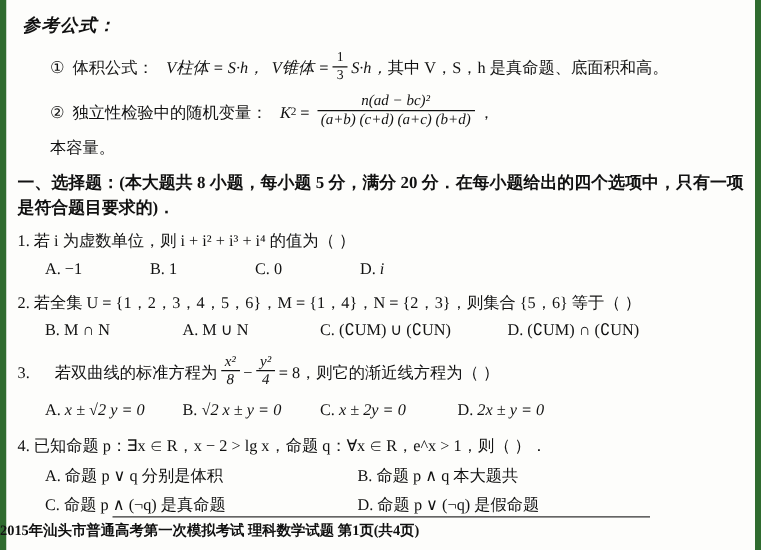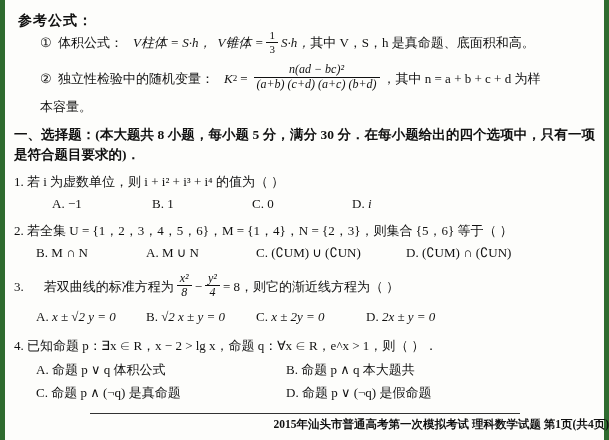--- a/index.html
+++ b/index.html
@@ -30,22 +30,23 @@
   }
   .border-right {
     position: absolute;
     right: 0; top: 0; bottom: 0;
     width: 5px;
     background: #2f6b2f;
   }
   .section-title {
     font-weight: bold;
     font-size: 14px;
-    margin: 2px 0 0 4px;
+    margin: 2px 0 11px 4px;
     letter-spacing: 1px;
+    font-style: italic;
   }
   .formula-block {
     margin-left: 26px;
     font-size: 13px;
     line-height: 1.5;
   }
   .frow {
     display: flex;
     align-items: center;
     margin-bottom: 4px;
@@ -100,29 +101,29 @@
     margin-left: 22px;
     font-size: 13px;
   }
   .opts.cols2 { display: block; }
   .opts.cols2 .line {
     display: flex;
     margin-bottom: 3px;
   }
   .opts.cols2 .line > div:first-child { width: 250px; }
   .opt { white-space: nowrap; }
-  .o1 { width: 84px; margin-left: 16px; }
+  .o1 { width: 84px; }
   .o2 { width: 110px; }
   .o3 { width: 150px; }
   .footer {
     position: absolute;
     left: 0;
     right: 0;
     bottom: 8px;
-    text-align: right;
+    text-align: left;
     font-size: 11.5px;
     font-weight: bold;
     margin-top: 20px;
   }
   .footer .rule {
     width: 430px;
     margin: 0 auto 3px auto;
     border-top: 1px solid #333;
   }
   .nowrap { white-space: nowrap; }
@@ -155,27 +156,26 @@
       <span class="fnum">②</span>
       <span class="ftext">独立性检验中的随机变量：</span>
       <span class="mi">K</span>
         <span class="sup">2</span>
       <span style="margin:0 3px">=</span>
       <span class="frac big">
         <span class="num mi">n(ad − bc)²</span>
         <span class="den mi">(a+b) (c+d) (a+c) (b+d)</span>
       </span>
       <span>，</span>
-      <span>其中 n = a + b + c + d 为样</span>
     </div>
 
     <div class="indent-body">本容量。</div>
   </div>
 
-  <div class="choice-heading">一、选择题：(本大题共 8 小题，每小题 5 分，满分 30 分．在每小题给出的四个选项中，只有一项是符合题目要求的)．</div>
+  <div class="choice-heading">一、选择题：(本大题共 8 小题，每小题 5 分，满分 20 分．在每小题给出的四个选项中，只有一项是符合题目要求的)．</div>
 
   <div class="q">
     <span class="stem">1.</span>
     <span class="stem">若 i 为虚数单位，则 i + i² + i³ + i⁴ 的值为（        ）</span>
     <div class="opts">
       <div class="opt o1">
         <span>A.</span>
         <span>−1</span>
       </div>
       <div class="opt o1">
@@ -251,21 +251,21 @@
     </div>
   </div>
 
   <div class="q" style="margin-top:9px">
     <span class="stem">4.</span>
     <span class="stem">已知命题 p：∃x ∈ R，x − 2 &gt; lg x，命题 q：∀x ∈ R，e^x &gt; 1，则（        ）．</span>
     <div class="opts cols2" style="margin-top:5px">
       <div class="line">
         <div class="opt">
           <span>A.</span>
-          <span>命题 p ∨ q 体积公式</span>
+          <span>命题 p ∨ q 分别是体积</span>
         </div>
         <div class="opt">
           <span>B.</span>
           <span>命题 p ∧ q 本大题共</span>
         </div>
       </div>
       <div class="line">
         <div class="opt">
           <span>C.</span>
           <span>命题 p ∧ (¬q) 是真命题</span>

